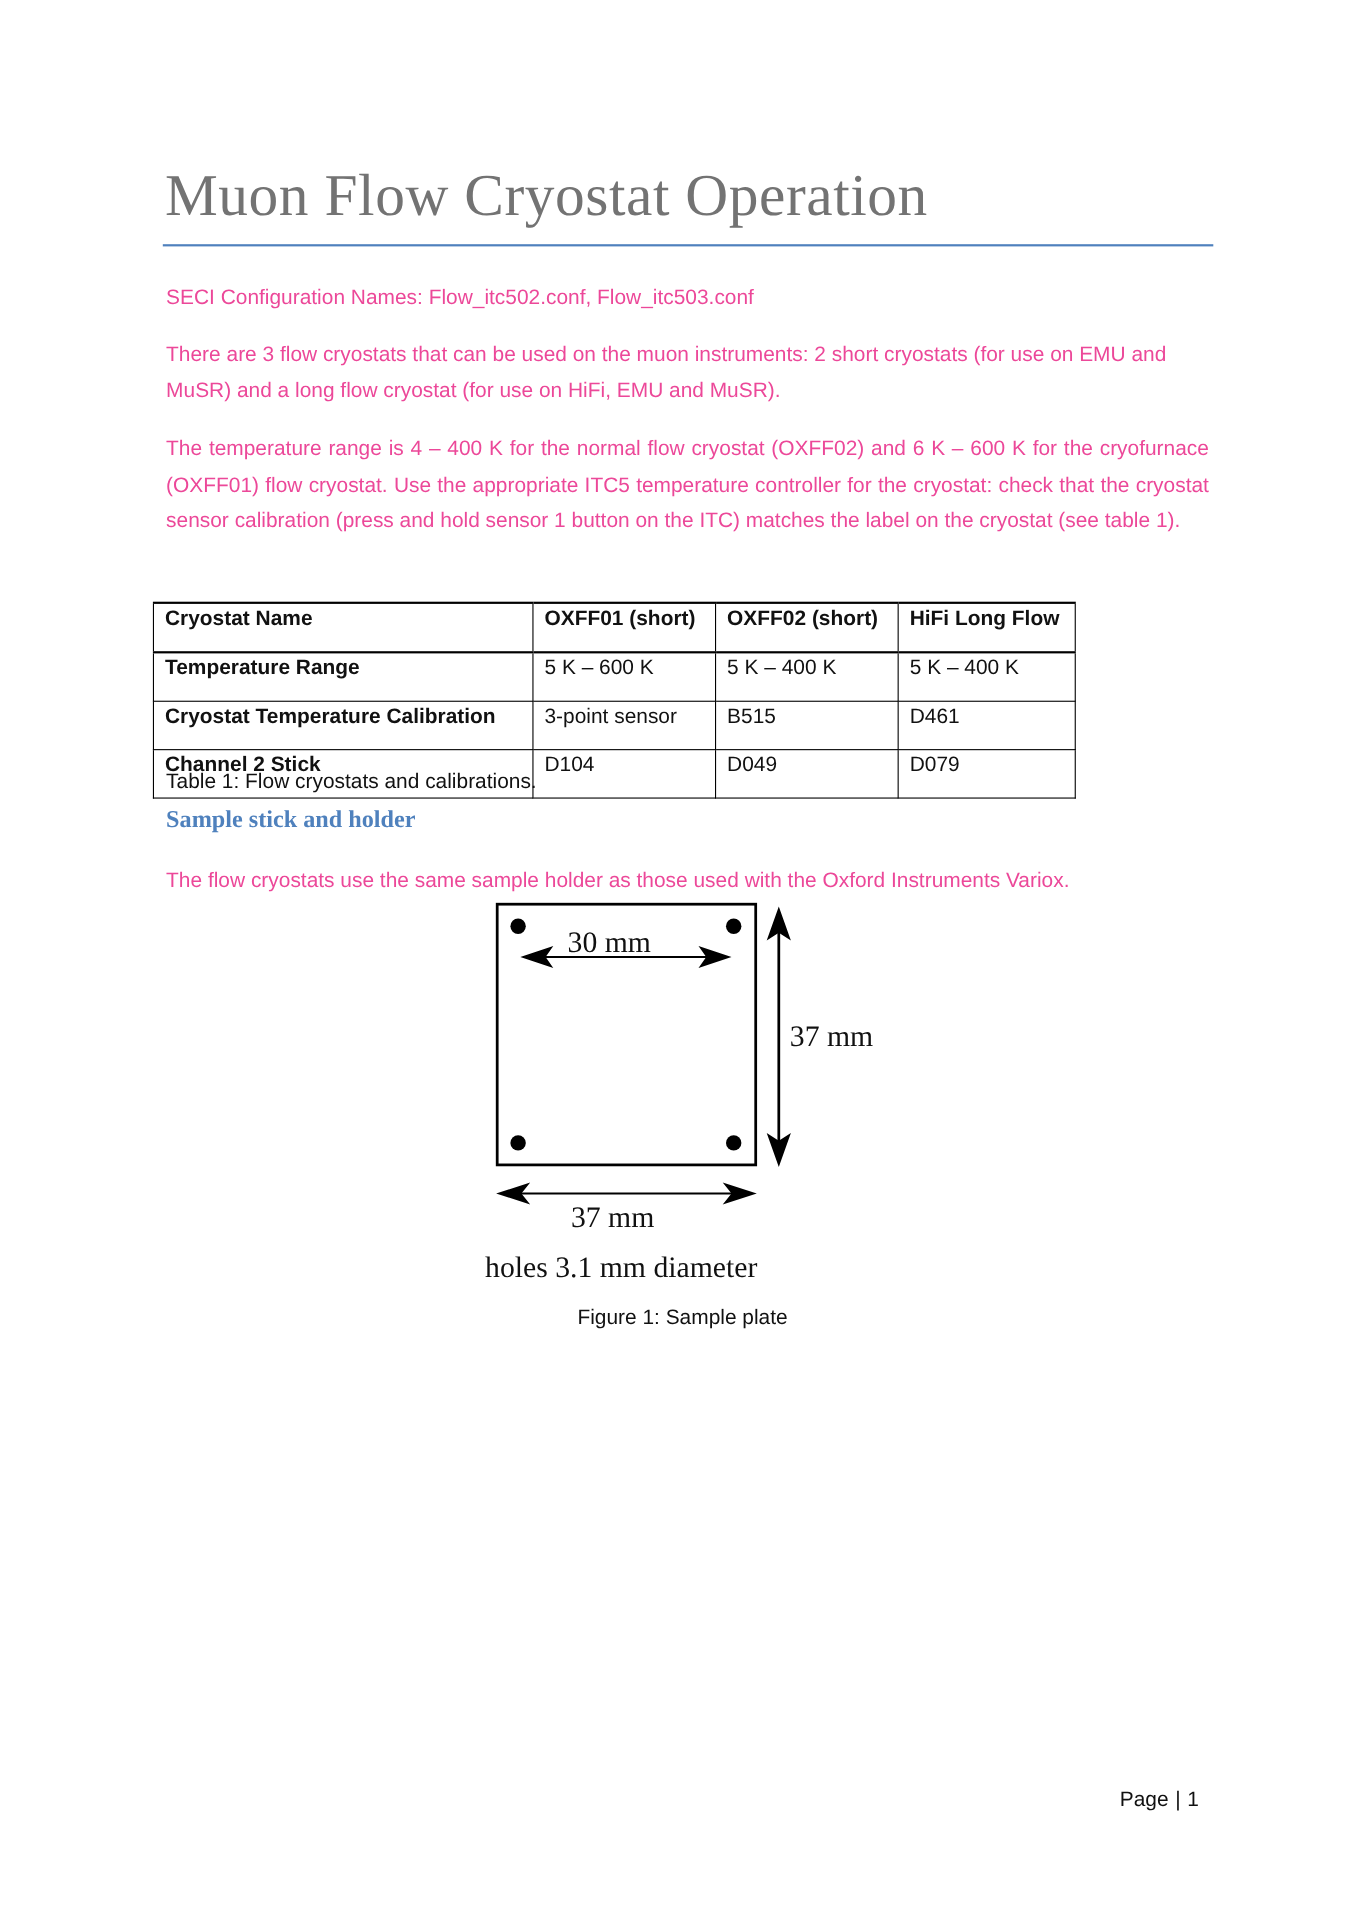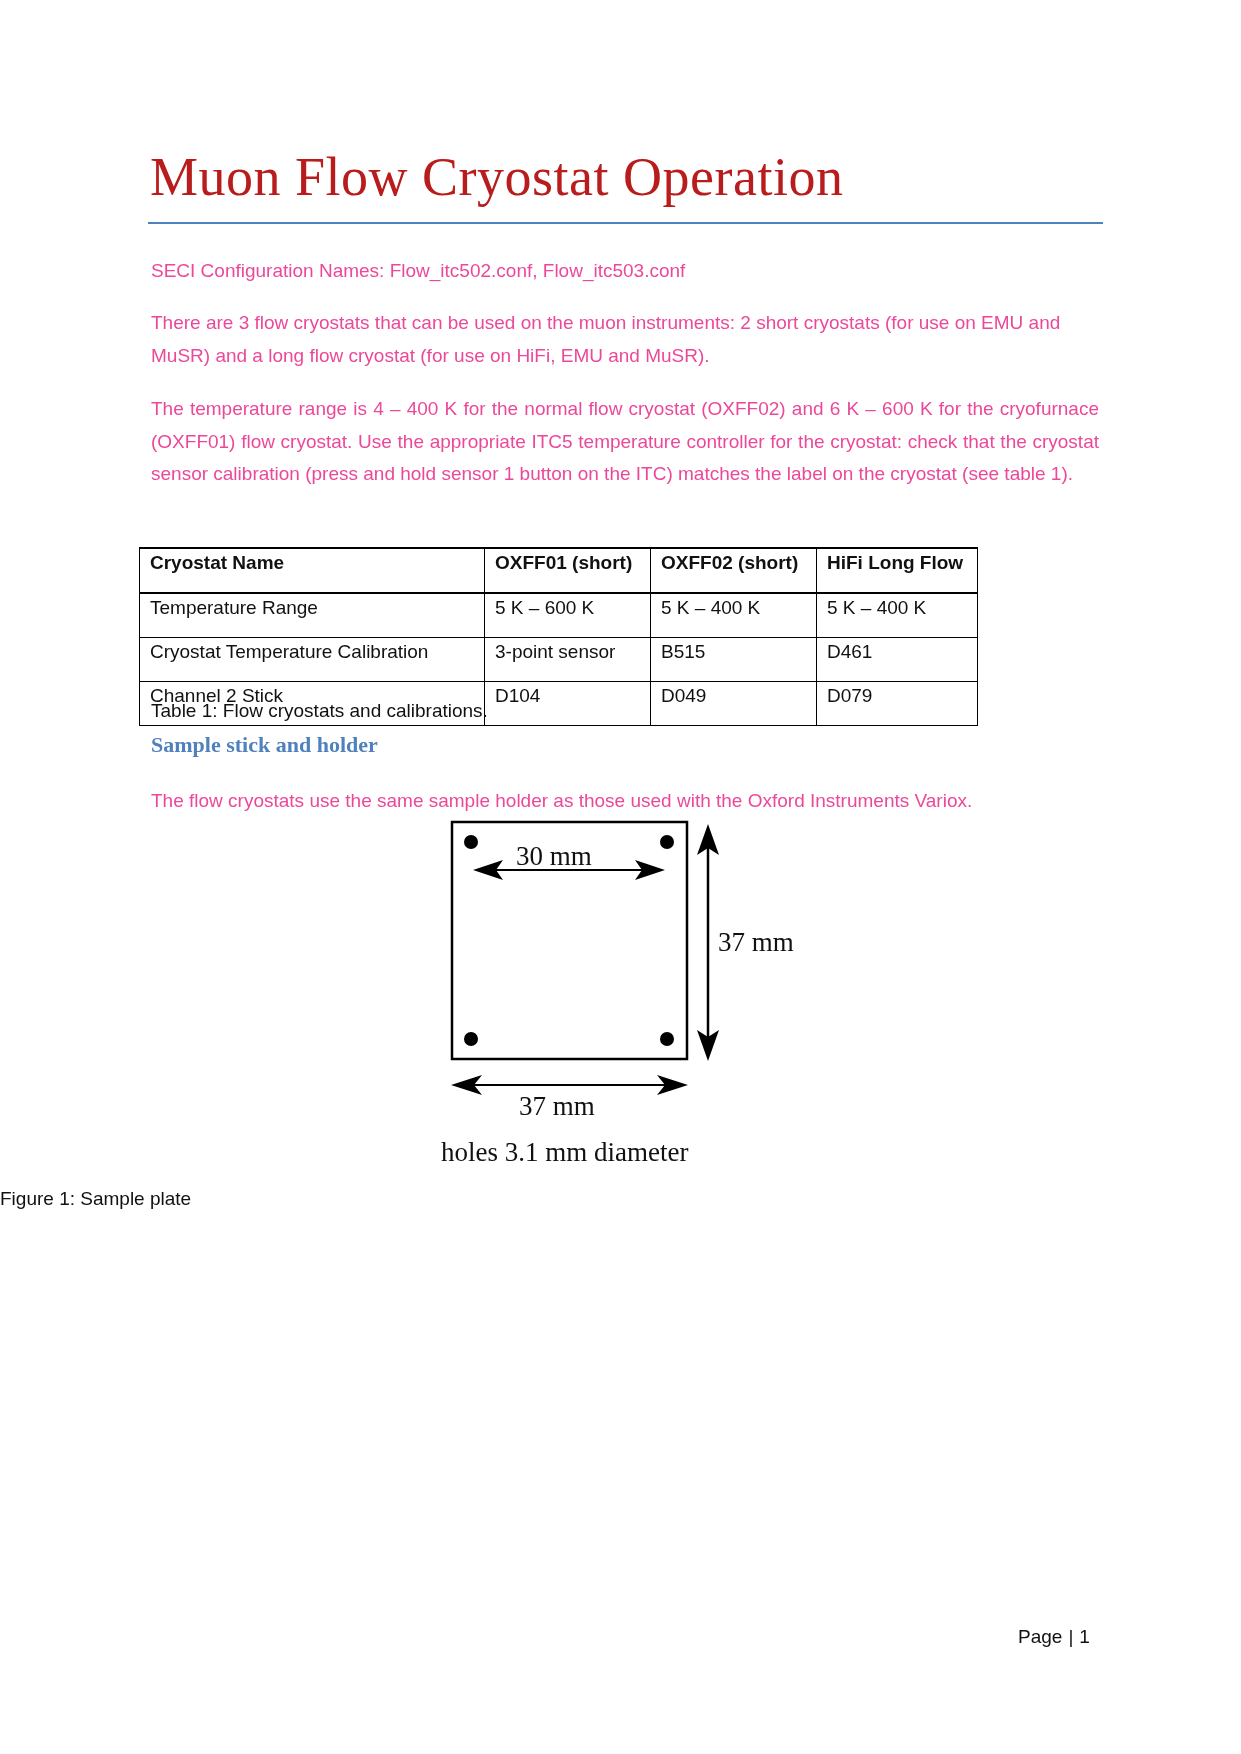--- a/index.html
+++ b/index.html
@@ -1,33 +1,33 @@
 <!DOCTYPE html>
 <html><head>
 <meta charset="utf-8">
 <style>
   html, body { margin: 0; padding: 0; background: #ffffff; }
   body { width: 1241px; height: 1754px; position: relative; overflow: hidden;
          font-family: "Liberation Sans", "DejaVu Sans", sans-serif; color: #111; }
   .abs { position: absolute; }
   .title { left: 150px; top: 150px; font-family: "Liberation Serif", "DejaVu Serif", serif;
-           font-size: 54px; color: #b91c1c; letter-spacing: 0.5px; white-space: nowrap; line-height: 1; }
+           font-size: 54px; color: #737373; letter-spacing: 0.5px; white-space: nowrap; line-height: 1; }
   .rule { left: 148px; top: 222px; width: 955px; height: 2px; background: #4f81bd; }
   .para { left: 151px; width: 948px; font-size: 19px; line-height: 32.6px; color: #ec4899; }
   .para.justify { text-align: justify; text-align-last: left; }
   table.cryo { position: absolute; left: 139px; top: 547px; border-collapse: collapse; font-size: 19px; }
   table.cryo td { border: 1.5px solid #000; height: 27px; padding: 0 10px 16px 10px; vertical-align: middle; white-space: nowrap; }
   table.cryo tr:first-child td { border-bottom: 2.5px solid #000; border-top: 2px solid #000; }
-  table.cryo td.rh { font-weight: normal; }
+  table.cryo td.rh { font-weight: bold; }
   table.cryo tr.hdr td { font-weight: bold; }
   .caption { left: 151px; top: 700px; font-size: 19px; }
   .h2 { left: 151px; top: 732px; font-family: "Liberation Serif", "DejaVu Serif", serif; font-weight: bold;
         font-size: 22px; color: #4f81bd; }
   .fig { left: 420px; top: 815px; }
-  .fig-caption { left: 0; width: 1241px; top: 1188px; font-size: 19px; }
+  .fig-caption { left: 0; width: 1241px; text-align: center; top: 1188px; font-size: 19px; }
   .footer { left: 1018px; top: 1626px; font-size: 19px; white-space: nowrap; }
   .footer .sep { margin: 0 6px; }
 </style>
 </head>
 <body>
 
 <div class="abs title">Muon Flow Cryostat Operation</div>
 <div class="abs rule"></div>
 
 <div class="abs para" style="top:255px;">SECI Configuration Names: Flow_itc502.conf, Flow_itc503.conf</div>

